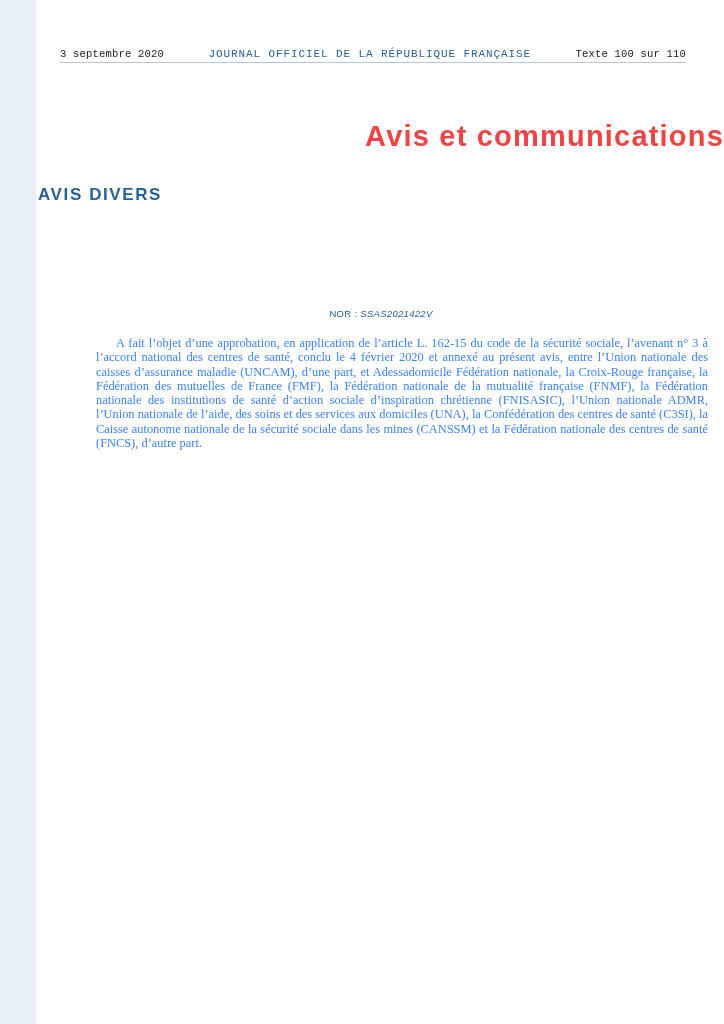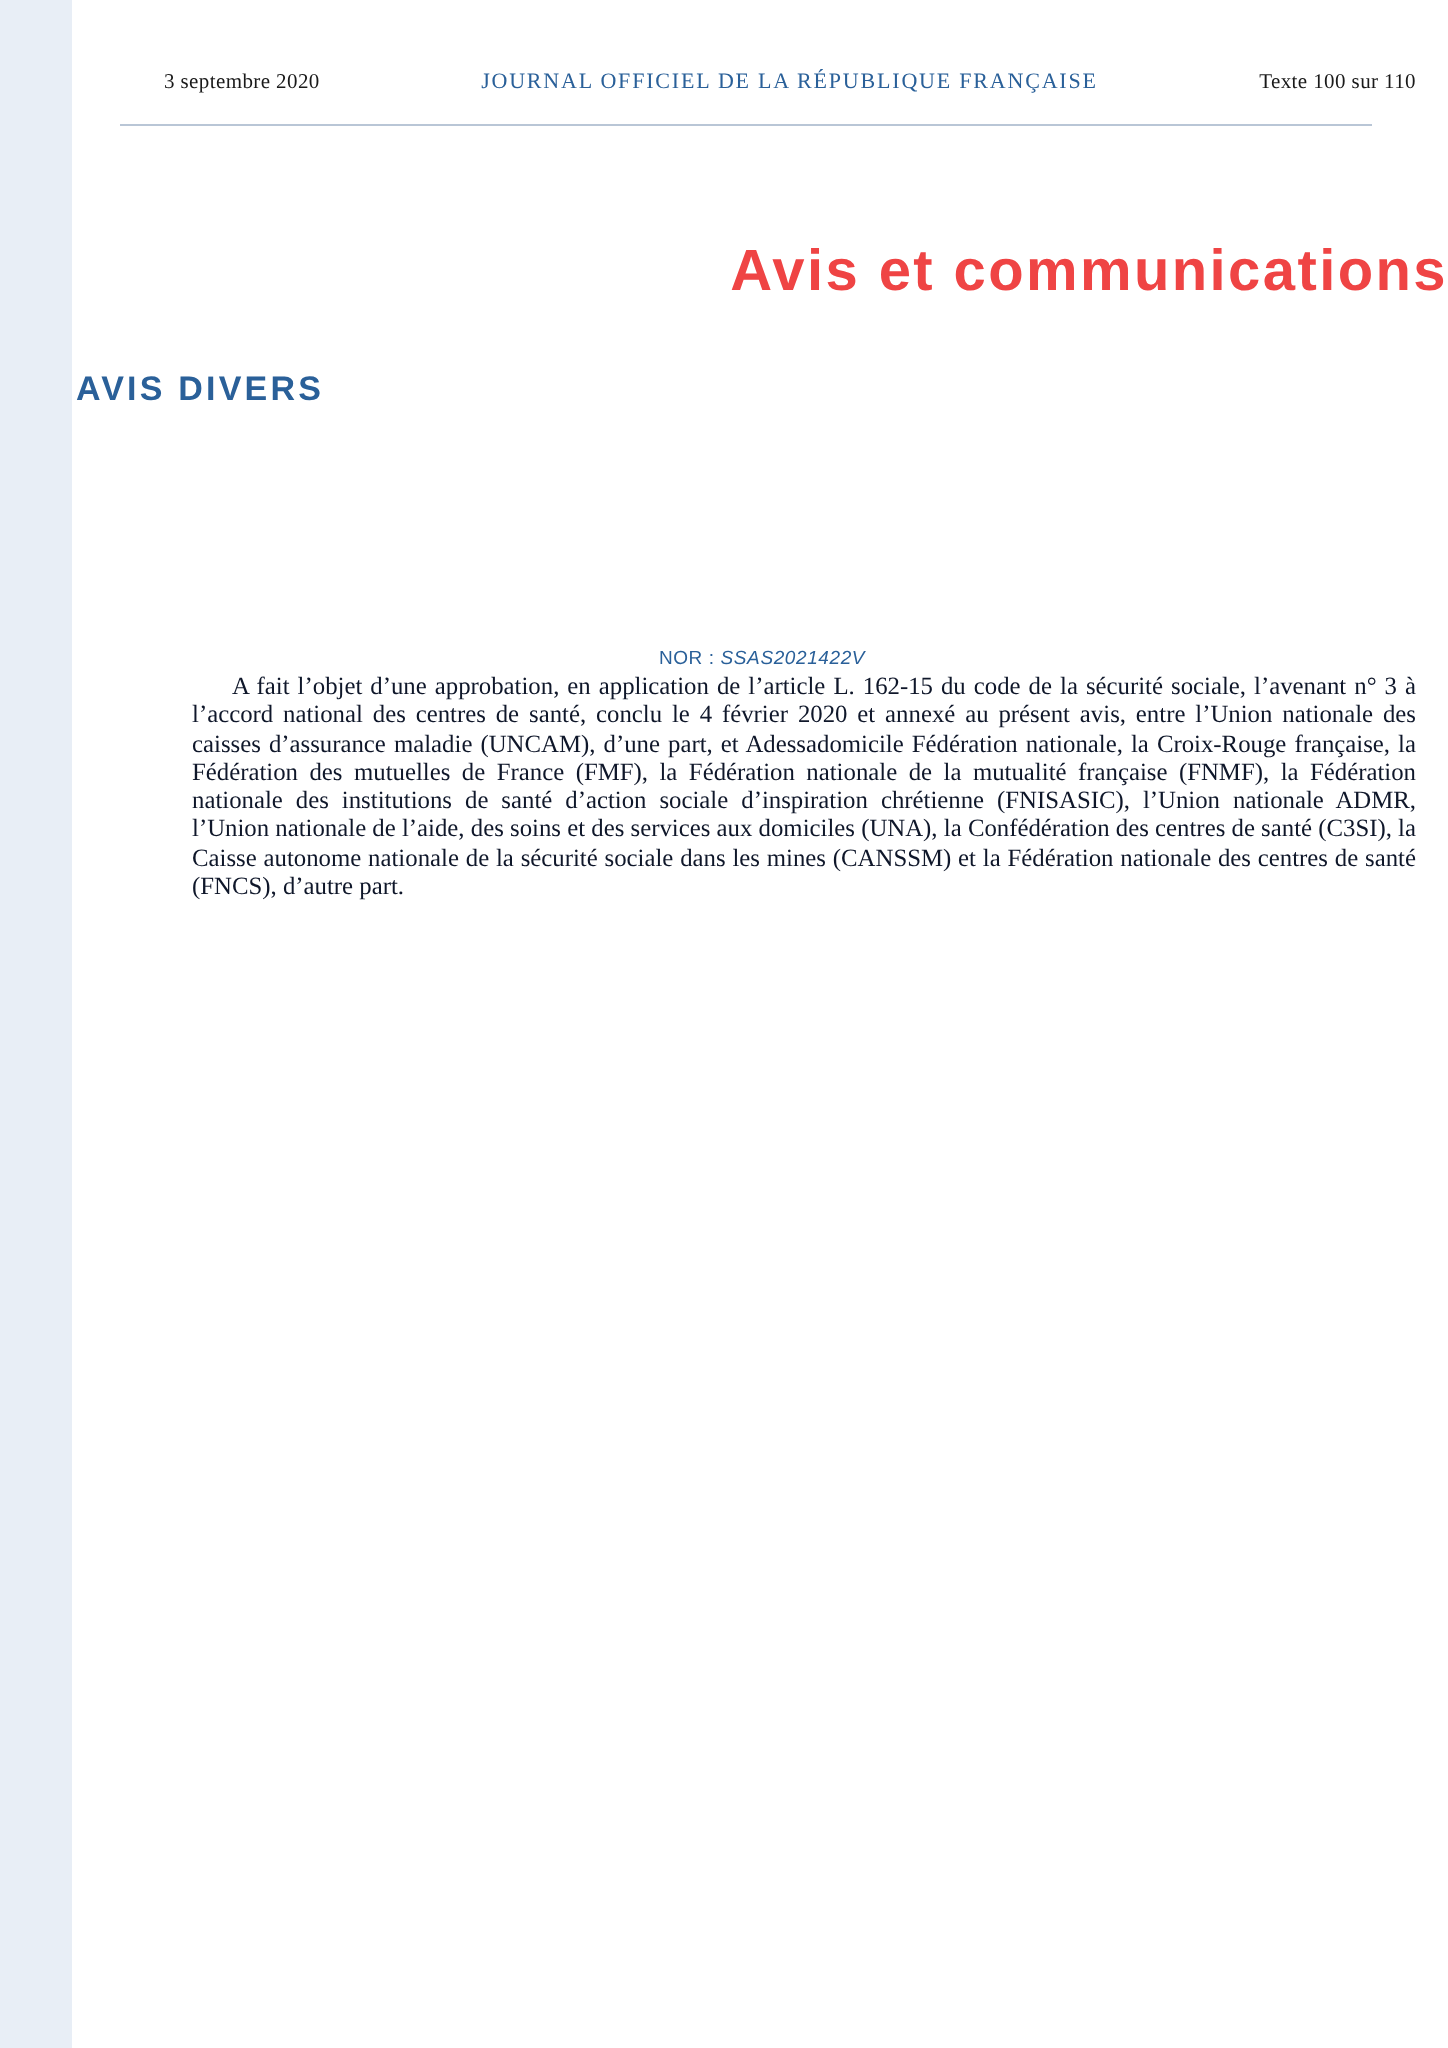--- a/index.html
+++ b/index.html
@@ -62,27 +62,26 @@
     left: 38px;
     top: 0;
     width: 686px;
     height: 1024px;
   }
 
   
   .header {
     position: absolute;
     left: 22px;
-    top: 35px;
+    top: 48px;
     width: 626px;
     display: flex;
     align-items: baseline;
     justify-content: space-between;
-    font-family: Liberation Serif, serif;
-    margin-left: 22px;
+    font-family: Liberation Mono, monospace;
   }
   .header-date {
     font-size: 10.5px;
     color: #1a1a1a;
     white-space: nowrap;
     letter-spacing: 0.2px;
   }
   .header-center {
     font-size: 11px;
     color: #2a6099;
@@ -160,34 +159,33 @@
   .nor {
     position: absolute;
     left: 0;
     top: 308px;
     width: 686px;
     text-align: center;
     font-family: "Liberation Sans", sans-serif;
     font-size: 9.5px;
     color: #2a6099;
     letter-spacing: 0.3px;
-    margin-top: 16px;
   }
   .nor i { font-style: italic; }
 
   
   .body-text {
     position: absolute;
     left: 58px;
     top: 336px;
     width: 612px;
     font-family: "Liberation Serif", serif;
     font-size: 12.4px;
     line-height: 14.3px;
-    color: #0f172a;
+    color: #3b82f6;
     text-align: justify;
     text-indent: 20px;
     hyphens: none;
   }
 </style>
 </head>
 <body>
 
 <div class="page">
 

